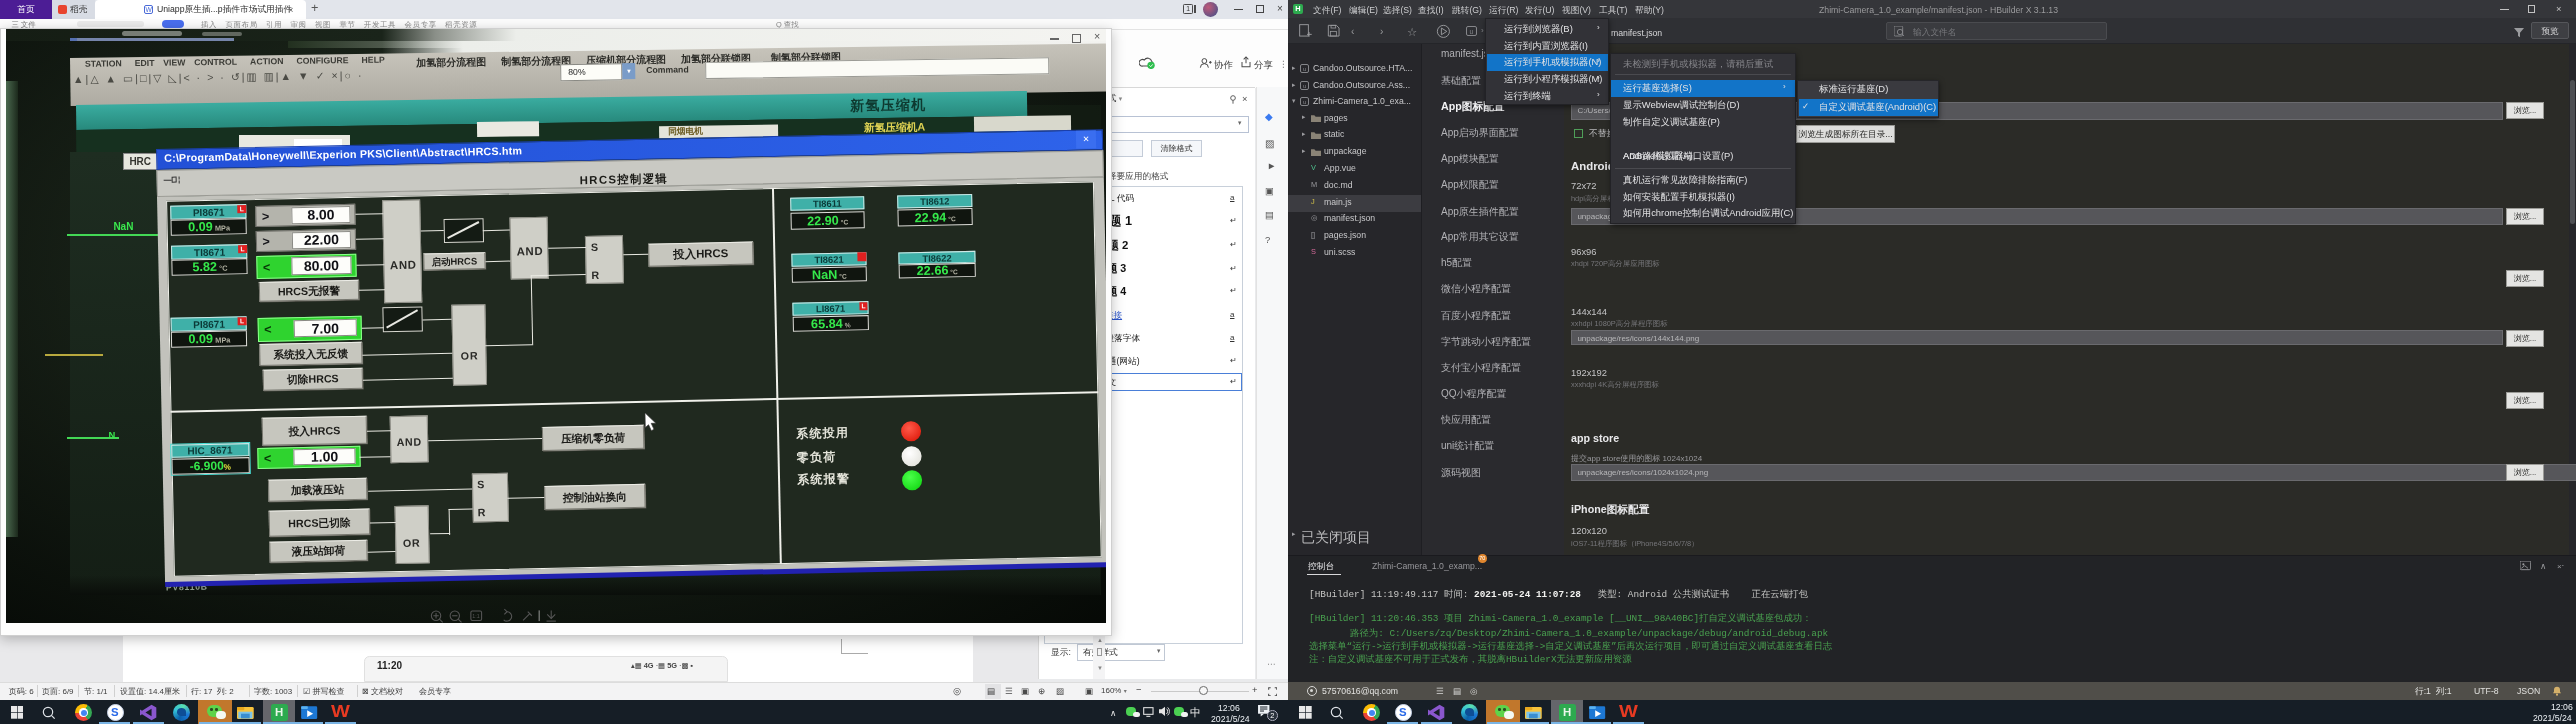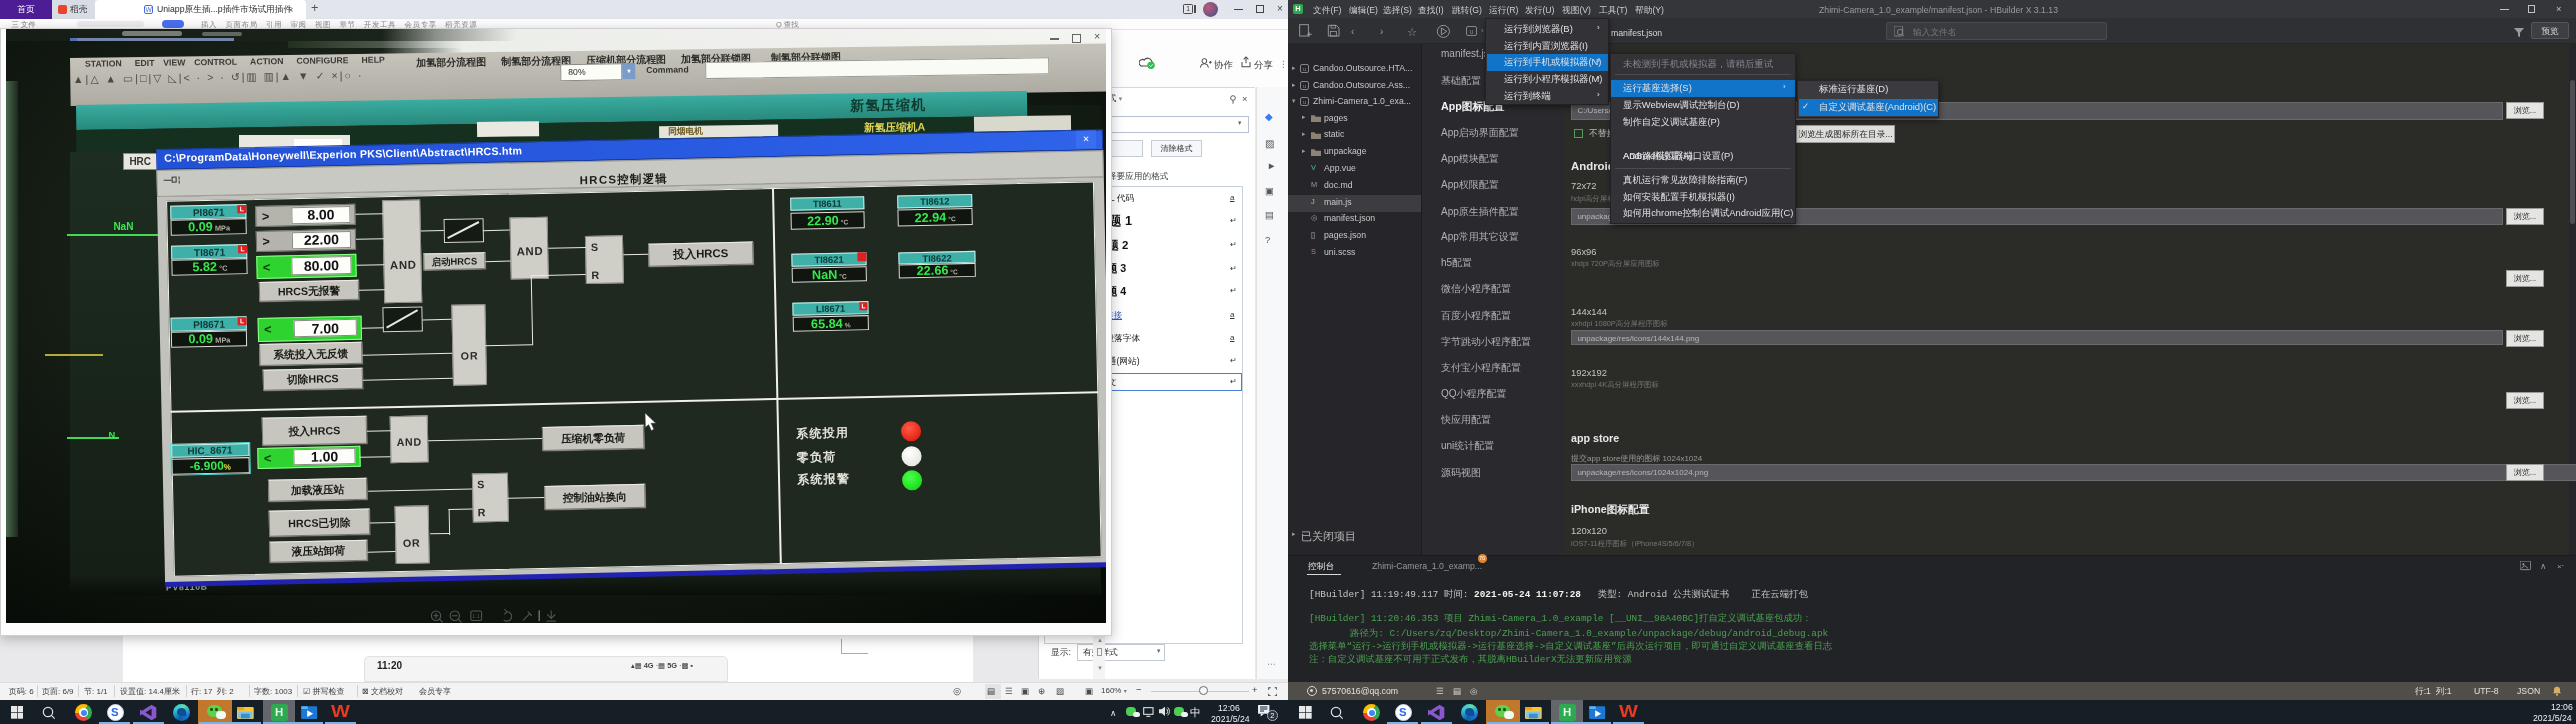--- a/index.html
+++ b/index.html
@@ -578,21 +578,21 @@
 <div class="tx" style="left:1324px;top:180px;font-size:8.7px;color:#c9c9cb">doc.md</div>
 <div class="tx" style="left:1311px;top:197px;font-size:7.4px;color:#d4c24a">J</div>
 <div class="tx" style="left:1324px;top:197px;font-size:8.7px;color:#c9c9cb">main.js</div>
 <div class="tx" style="left:1311px;top:213px;font-size:7.4px;color:#9a9a9e">◎</div>
 <div class="tx" style="left:1324px;top:213px;font-size:8.7px;color:#c9c9cb">manifest.json</div>
 <div class="tx" style="left:1311px;top:230px;font-size:7.4px;color:#9a9a9e">[]</div>
 <div class="tx" style="left:1324px;top:230px;font-size:8.7px;color:#c9c9cb">pages.json</div>
 <div class="tx" style="left:1311px;top:247px;font-size:7.4px;color:#d46a9a">S</div>
 <div class="tx" style="left:1324px;top:247px;font-size:8.7px;color:#c9c9cb">uni.scss</div>
 <div class="tx" style="left:1292px;top:530px;font-size:6.7px;color:#9a9a9e">▸</div>
-<div class="tx" style="left:1301px;top:529px;font-size:11px;color:#b9b9bb">已关闭项目</div>
+<div class="tx" style="left:1301px;top:529px;font-size:14px;color:#b9b9bb">已关闭项目</div>
 <div class="tx" style="left:1441px;top:48px;font-size:10px;color:#b2b2b6">manifest.json</div>
 <div class="tx" style="left:1441px;top:74px;font-size:10px;color:#b2b2b6">基础配置</div>
 <div class="tx" style="left:1441px;top:100px;font-size:10.7px;font-weight:bold;color:#f2f2f4">App图标配置</div>
 <div class="tx" style="left:1441px;top:126px;font-size:10px;color:#b2b2b6">App启动界面配置</div>
 <div class="tx" style="left:1441px;top:152px;font-size:10px;color:#b2b2b6">App模块配置</div>
 <div class="tx" style="left:1441px;top:178px;font-size:10px;color:#b2b2b6">App权限配置</div>
 <div class="tx" style="left:1441px;top:205px;font-size:10px;color:#b2b2b6">App原生插件配置</div>
 <div class="tx" style="left:1441px;top:230px;font-size:10px;color:#b2b2b6">App常用其它设置</div>
 <div class="tx" style="left:1441px;top:256px;font-size:10px;color:#b2b2b6">h5配置</div>
 <div class="tx" style="left:1441px;top:282px;font-size:10px;color:#b2b2b6">微信小程序配置</div>

